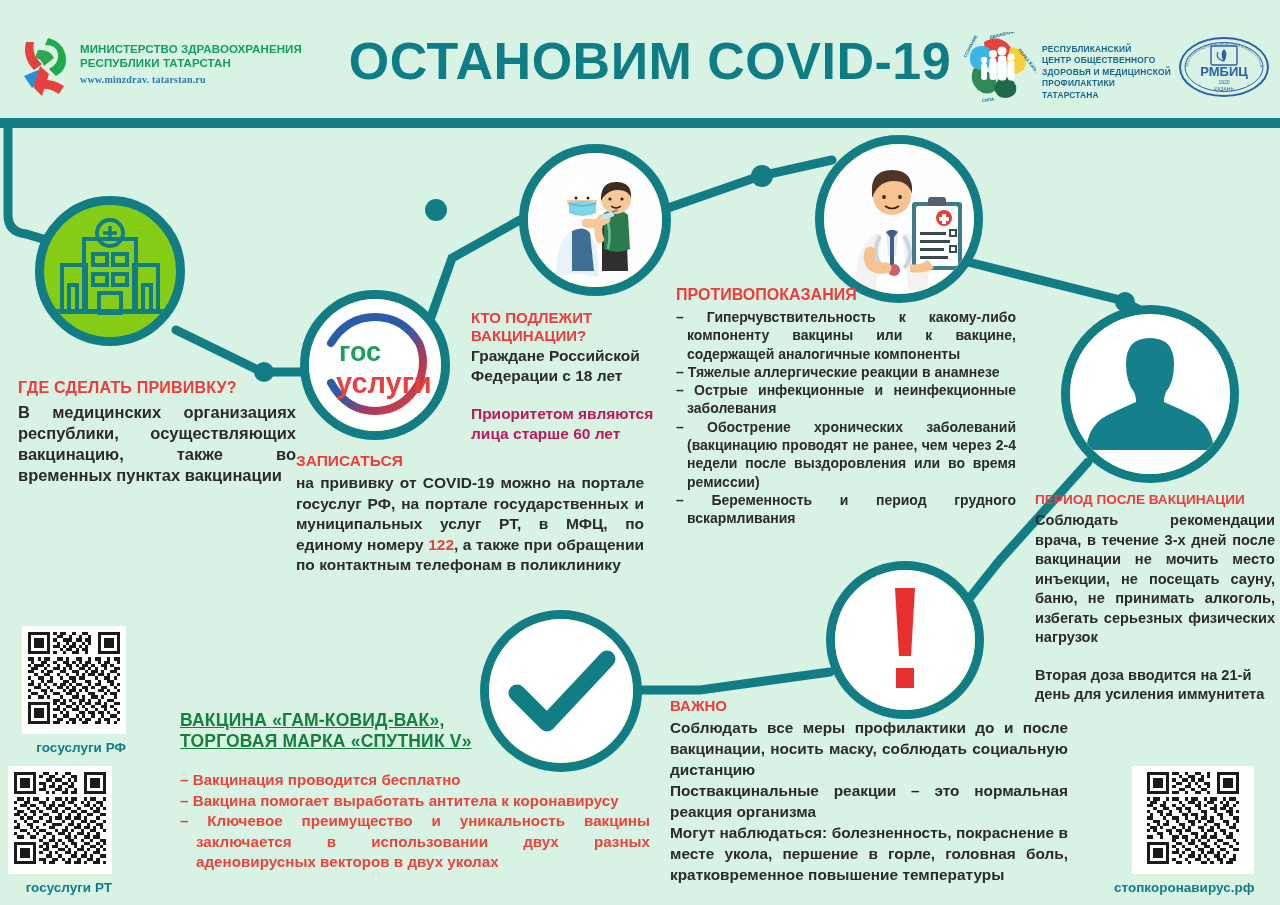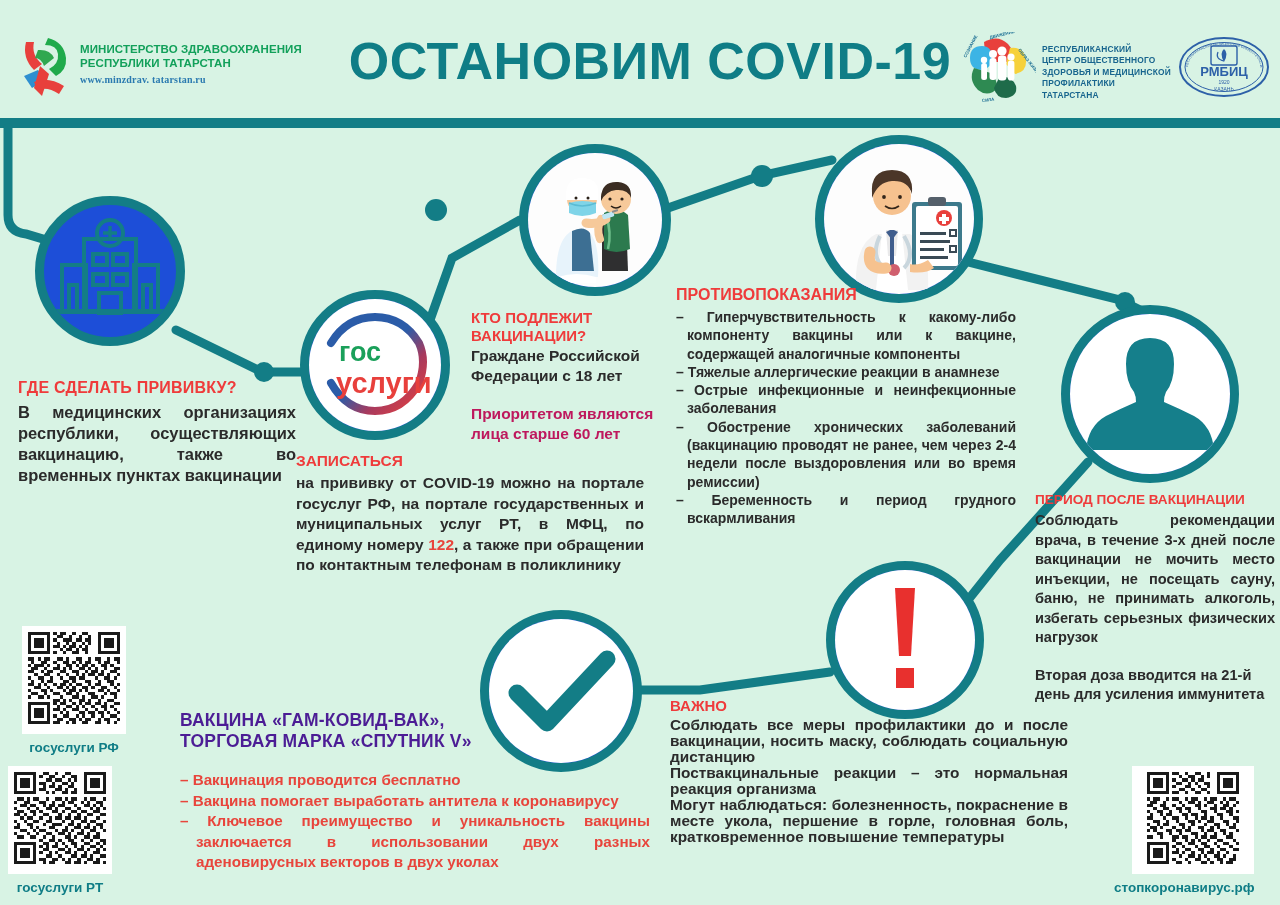--- a/index.html
+++ b/index.html
@@ -37,21 +37,21 @@
   .rcoz-txt{position:absolute;left:82px;top:14px;width:130px;
             font-size:8.4px;font-weight:bold;color:#18658e;line-height:11.4px;letter-spacing:.2px;}
 
   
   .rmbic{position:absolute;left:1178px;top:36px;width:92px;height:62px;}
 
   
   .flow{position:absolute;left:0;top:0;width:1280px;height:905px;pointer-events:none;}
 
   
-  .node{position:absolute;border-radius:50%;background:#1d4ed8;
+  .node{position:absolute;border-radius:50%;background:#84cc16;
         box-sizing:border-box;overflow:hidden;}
   .node.ring{border:9px solid #137d86;}
 
   #node-hospital{left:35px;top:196px;width:150px;height:150px;}
   #node-wedding{left:519px;top:144px;width:152px;height:152px;}
   #node-doctor{left:815px;top:135px;width:168px;height:168px;}
   #node-person{left:1061px;top:305px;width:178px;height:178px;}
   #node-gosuslugi{left:300px;top:290px;width:150px;height:150px;}
   #node-alert{left:826px;top:561px;width:158px;height:158px;}
   #node-check{left:480px;top:610px;width:162px;height:162px;}
@@ -81,33 +81,33 @@
                  padding-left:11px;text-indent:-11px;text-align:justify;}
   #blk-contra li::before{content:"– ";}
 
   #blk-after{left:1035px;top:492px;width:240px;}
   #blk-after .t{font-size:13.6px;line-height:16px;margin-bottom:3px;}
   #blk-after .b{font-size:14.6px;line-height:19.5px;font-weight:bold;color:#2b2b2b;text-align:justify;}
   #blk-after .b2{font-size:14.6px;line-height:19.5px;font-weight:bold;color:#2b2b2b;margin-top:18px;}
 
   #blk-important{left:670px;top:697px;width:398px;}
   #blk-important .t{font-size:15px;line-height:18px;margin-bottom:2px;}
-  #blk-important .b{font-size:15.4px;line-height:16px;font-weight:bold;color:#2b2b2b;text-align:justify;}
+  #blk-important .b{font-size:15.4px;line-height:21px;font-weight:bold;color:#2b2b2b;text-align:justify;}
 
   #blk-vaccine{left:180px;top:710px;width:470px;}
-  #blk-vaccine .t{font-size:17.5px;line-height:21px;color:#4c1d95;font-weight:bold;letter-spacing:.2px;}
+  #blk-vaccine .t{font-size:17.5px;line-height:21px;color:#15803d;font-weight:bold;letter-spacing:.2px;text-decoration:underline;}
   #blk-vaccine ul{margin:18px 0 0 0;padding:0;list-style:none;}
   #blk-vaccine li{font-size:15.2px;line-height:20.5px;font-weight:bold;color:#e8453c;
                   padding-left:16px;text-indent:-16px;text-align:justify;}
   #blk-vaccine li::before{content:"–  ";}
 
   
   .qr-wrap{position:absolute;}
   .qr-box{background:#fff;padding:6px;display:block;}
-  .qr-cap{font-size:13.5px;font-weight:bold;color:#0f7d86;margin-top:6px;text-align:center;}
+  .qr-cap{font-size:13.5px;font-weight:bold;color:#0f7d86;margin-top:6px;text-align:right;}
   #qr-rf{left:22px;top:626px;}
   #qr-rt{left:8px;top:766px;}
   #qr-stop{left:1132px;top:766px;text-align:center;}
   #qr-stop .qr-cap{text-align:center;margin-left:-18px;}
 
   
   .gos-inner{position:absolute;left:0;top:0;width:100%;height:100%;}
 </style>
 </head>
 <body>

